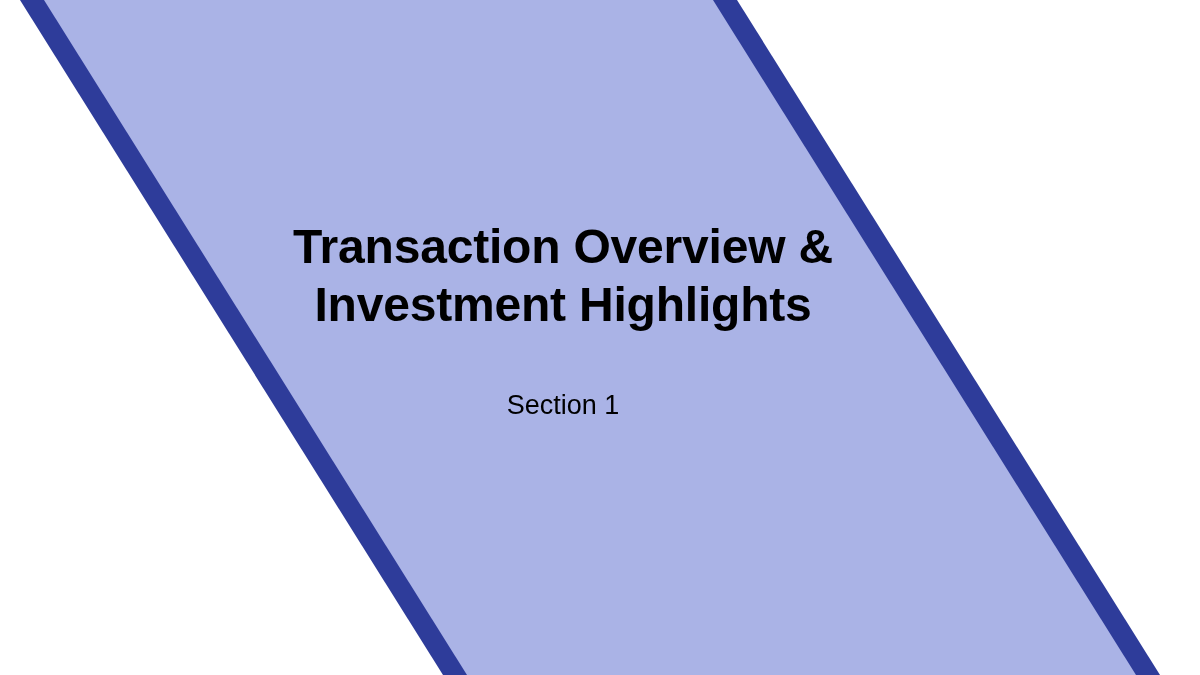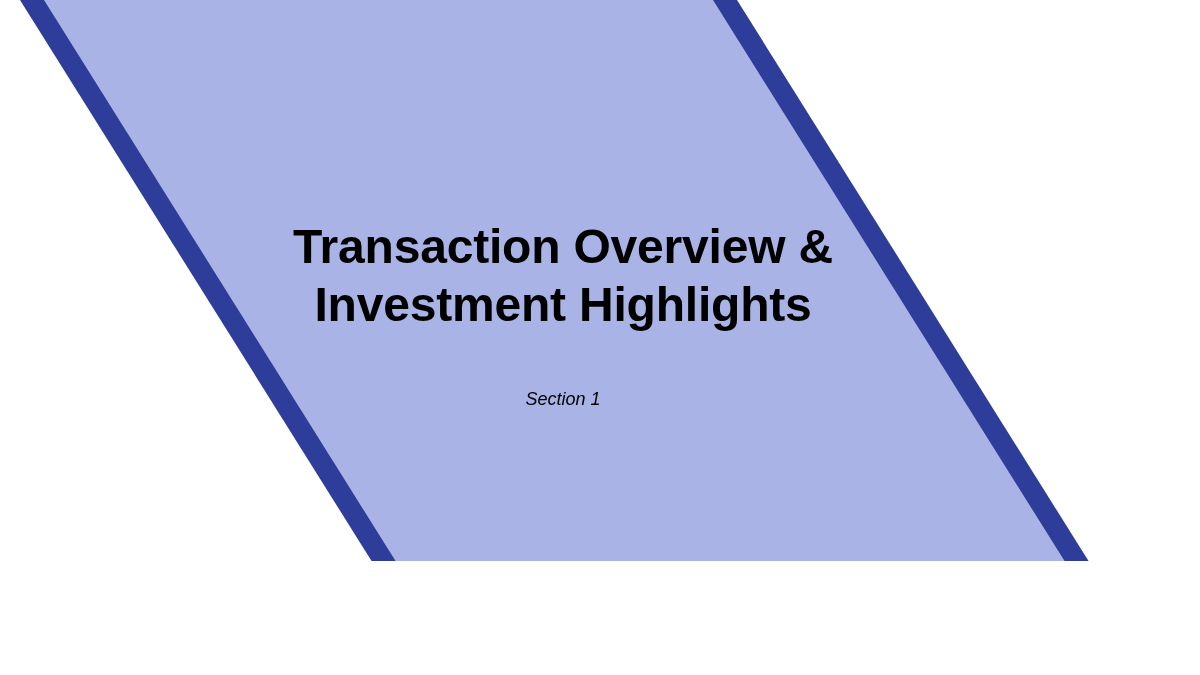--- a/index.html
+++ b/index.html
@@ -11,21 +11,21 @@
   body {
     width: 1200px;
     height: 675px;
     overflow: hidden;
     font-family: "Liberation Sans", sans-serif;
   }
 
   #slide {
     position: relative;
     width: 1200px;
-    height: 561px;
+    height: 675px;
     background: #ffffff;
     overflow: hidden;
     border-radius: 12px;
   }
 
   
   #band-svg {
     position: absolute;
     left: 0;
     top: 0;
@@ -60,22 +60,21 @@
     letter-spacing: -0.2px;
     color: #000000;
     white-space: pre-line;
   }
 
   #slide-subtitle {
     margin: 0;
     padding: 0 20px;
     margin-top: 56px;
     font-family: "Liberation Sans", sans-serif;
-    font-size: 18px;
-    font-style: italic;
+    font-size: 27px;
     font-weight: normal;
     line-height: 1.2;
     color: #000000;
   }
 </style>
 </head>
 <body style="background: rgb(255, 255, 255);">
 
 <div id="slide" style="background: rgb(255, 255, 255);">
 

